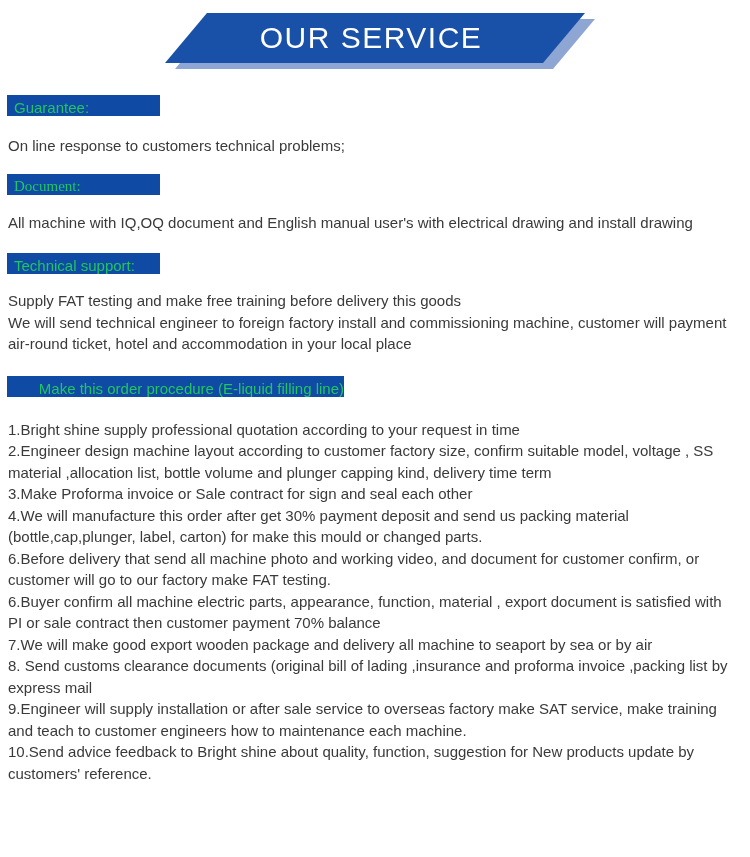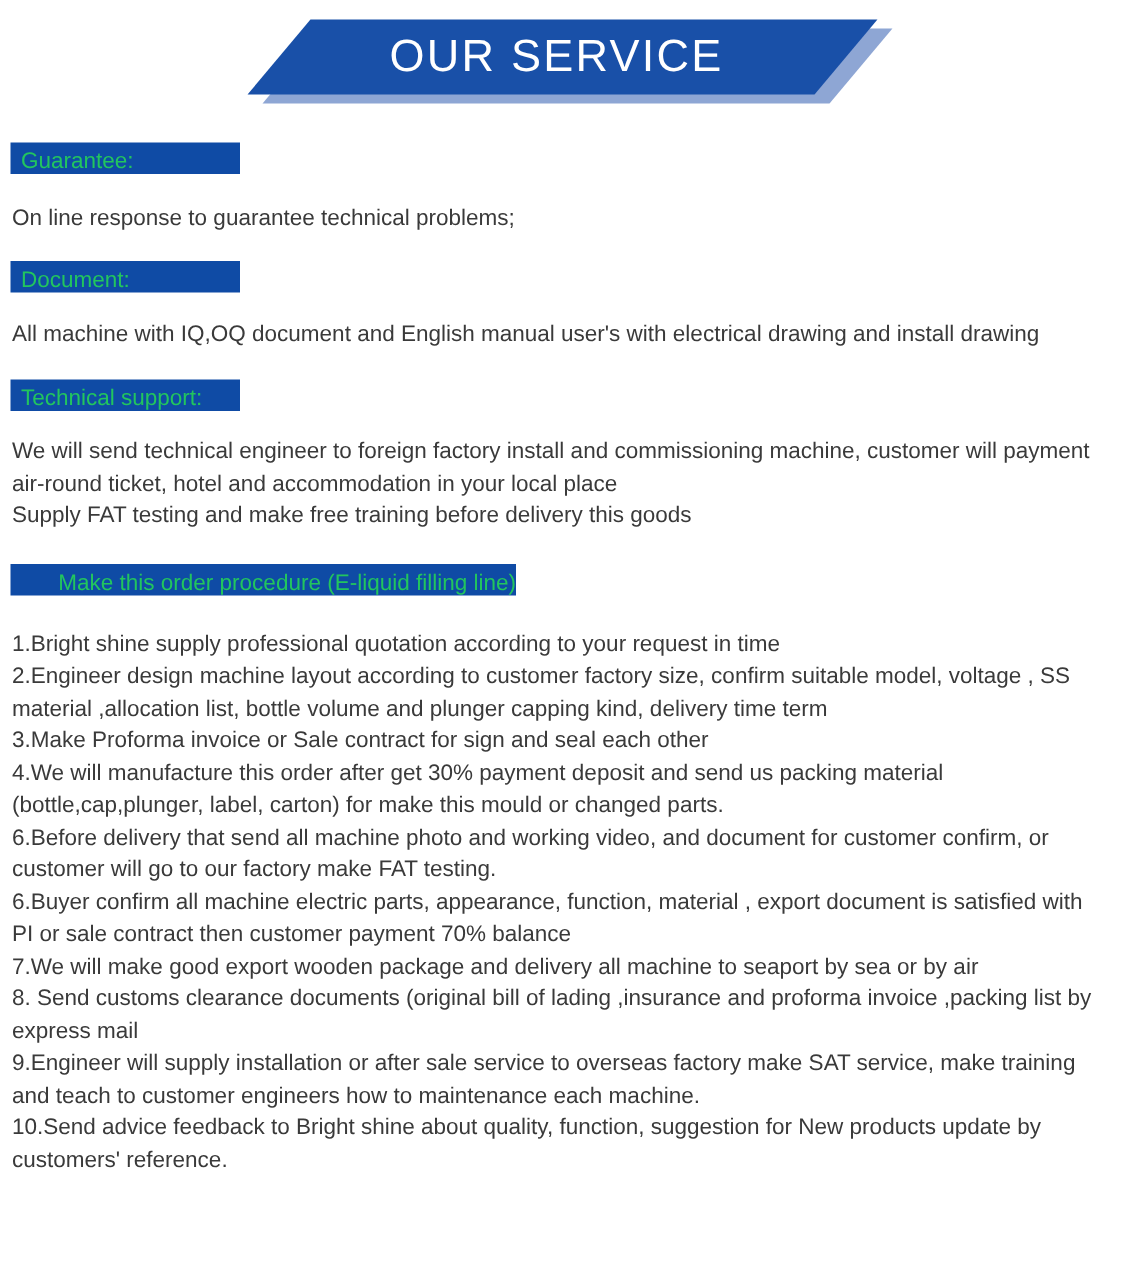--- a/index.html
+++ b/index.html
@@ -66,21 +66,21 @@
     padding-left: 8px;
     padding-right: 12px;
     color: #3a3a3a;
     font-size: 15px;
     line-height: 21.5px;
   }
   .sec-body p { margin: 0; }
 
   .mt-bar1  { margin-top: 32px; }
   .mt-body1 { margin-top: 19px; }
-  .mt-bar2  { margin-top: 17px; }
+  .mt-bar2  { margin-top: 17px; font-family: Liberation Serif, serif; }
   .mt-body2 { margin-top: 17px; }
   .mt-bar3  { margin-top: 20px; }
   .mt-body3 { margin-top: 16px; }
   .mt-bar4  { margin-top: 21px; text-align: right; }
   .mt-steps { margin-top: 22px; }
 </style>
 </head>
 <body>
 
 <div class="page">
@@ -88,36 +88,36 @@
   <div class="banner">
     <div class="shadow"></div>
     <div class="face"></div>
     <div class="title">OUR SERVICE</div>
   </div>
 
   <div class="sec-bar w-narrow mt-bar1">
     <span>Guarantee:</span>
   </div>
   <div class="sec-body mt-body1">
-    <p>On line response to guarantee technical problems;</p>
+    <p>On line response to customers technical problems;</p>
   </div>
 
   <div class="sec-bar w-narrow mt-bar2">
     <span>Document:</span>
   </div>
   <div class="sec-body mt-body2">
     <p>All machine with IQ,OQ document and English manual user's with electrical drawing and install drawing</p>
   </div>
 
   <div class="sec-bar w-narrow mt-bar3">
     <span>Technical support:</span>
   </div>
   <div class="sec-body mt-body3">
+    <p>Supply FAT testing and make free training before delivery this goods</p>
     <p>We will send technical engineer to foreign factory install and commissioning machine, customer will payment air-round ticket, hotel and accommodation in your local place</p>
-    <p>Supply FAT testing and make free training before delivery this goods</p>
   </div>
 
   <div class="sec-bar w-wide mt-bar4">
     <span>Make this order procedure (E-liquid filling line)</span>
   </div>
   <div class="sec-body mt-steps">
     <p>1.Bright shine supply professional quotation according to your request in time</p>
     <p>2.Engineer design machine layout according to customer factory size, confirm suitable model, voltage , SS material ,allocation list, bottle volume and plunger capping kind, delivery time term</p>
     <p>3.Make Proforma invoice or Sale contract for sign and seal each other</p>
     <p>4.We will manufacture this order after get 30% payment deposit and send us packing material (bottle,cap,plunger, label, carton) for make this mould or changed parts.</p>

